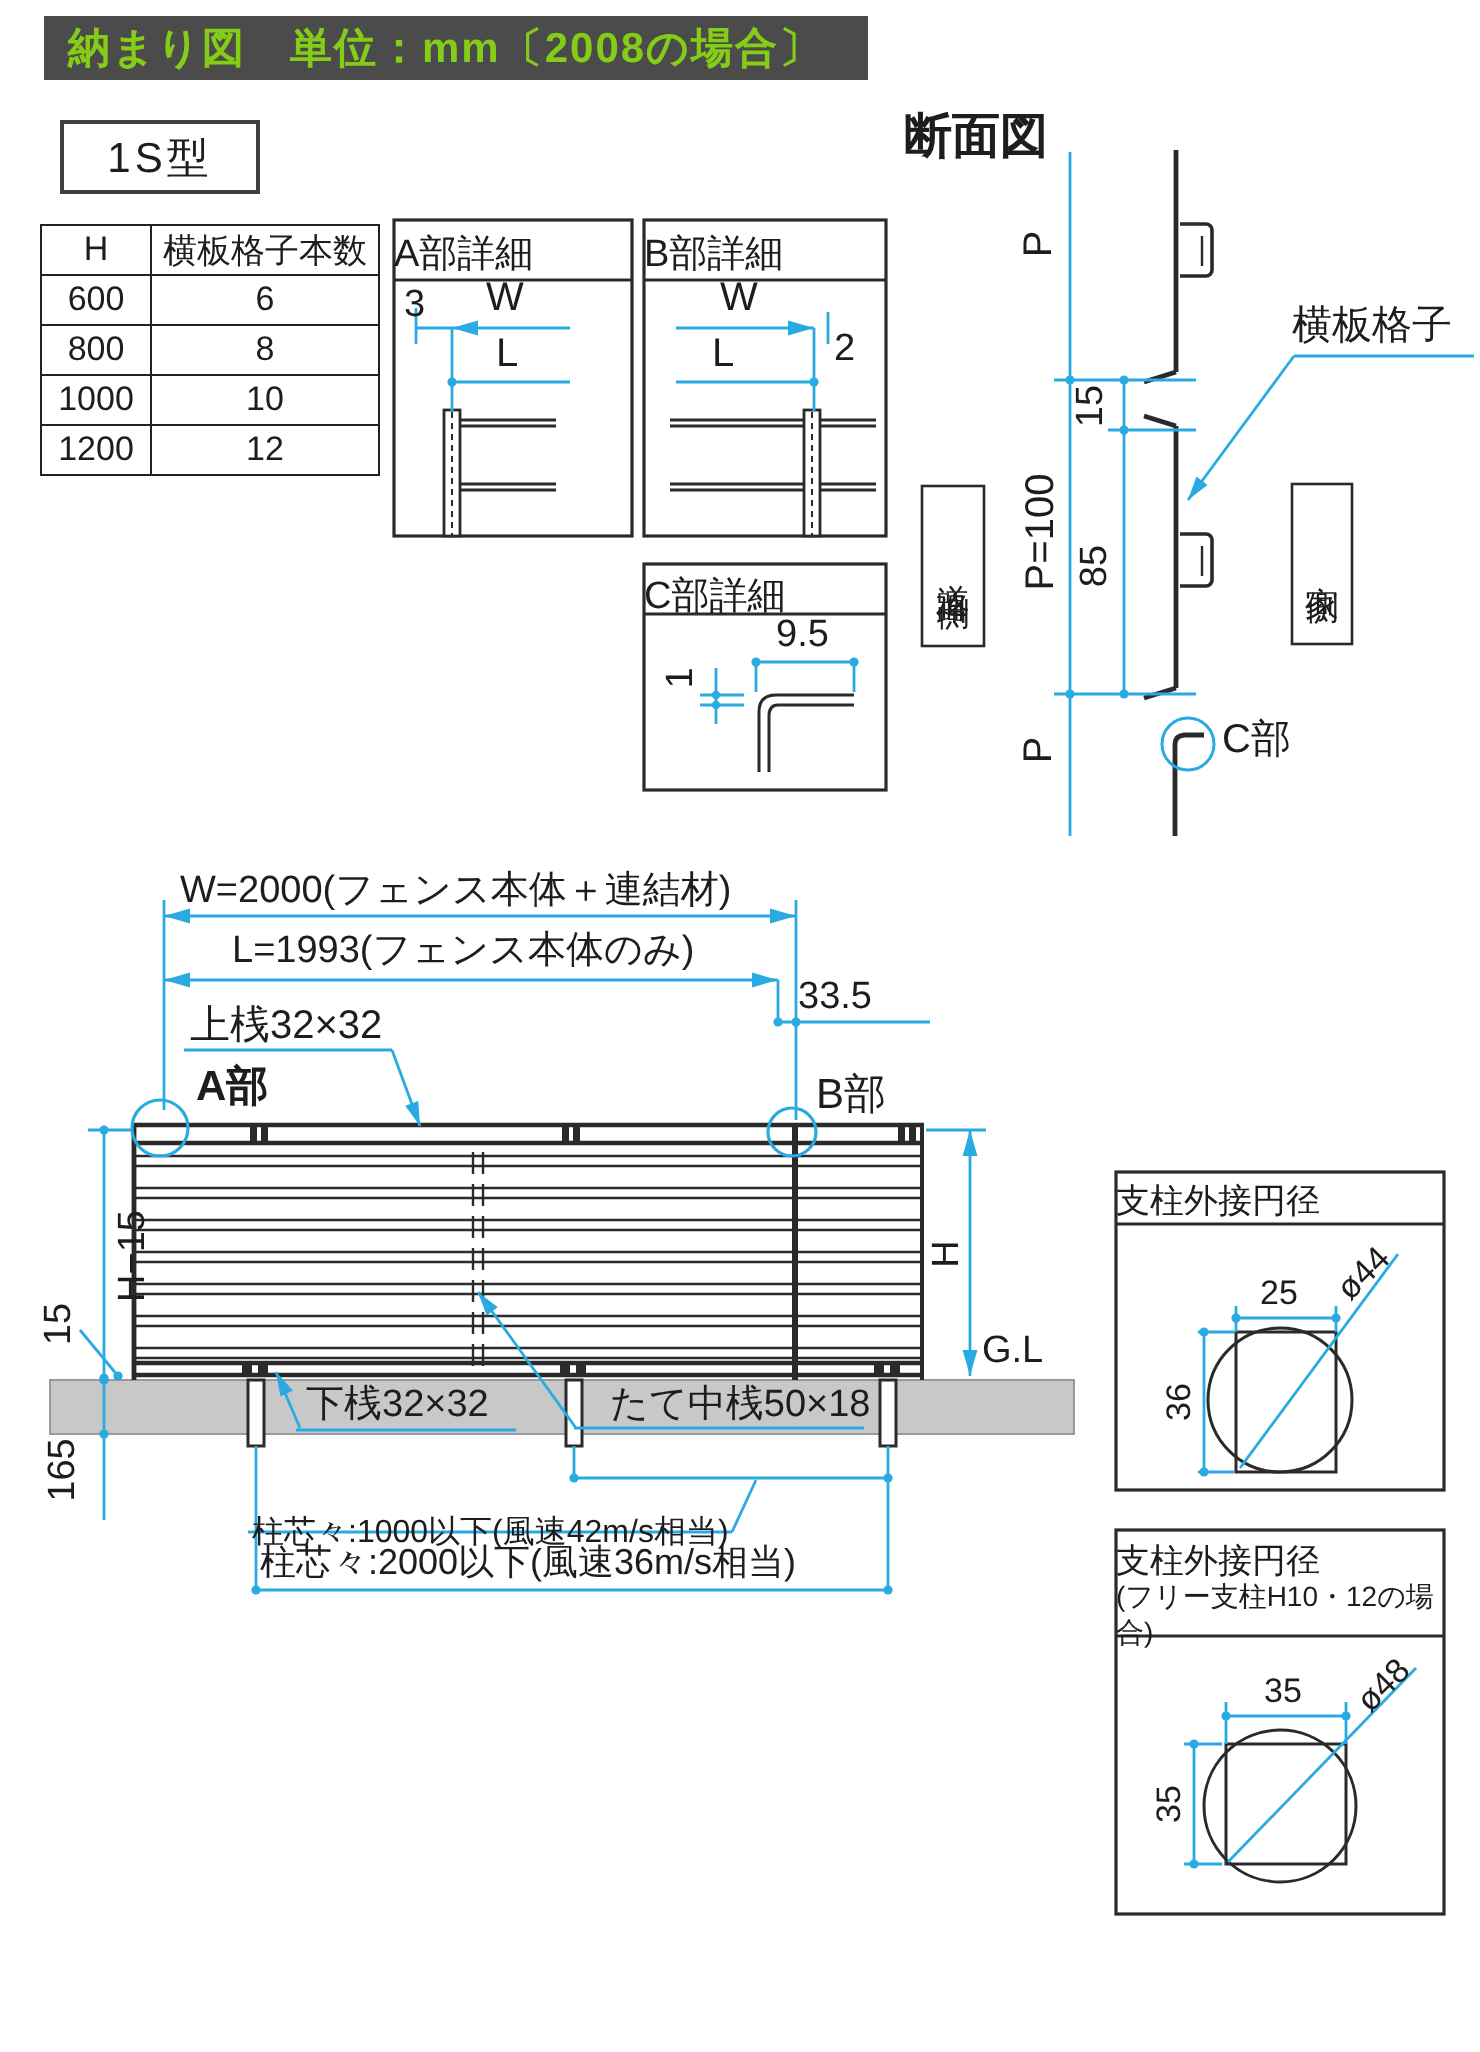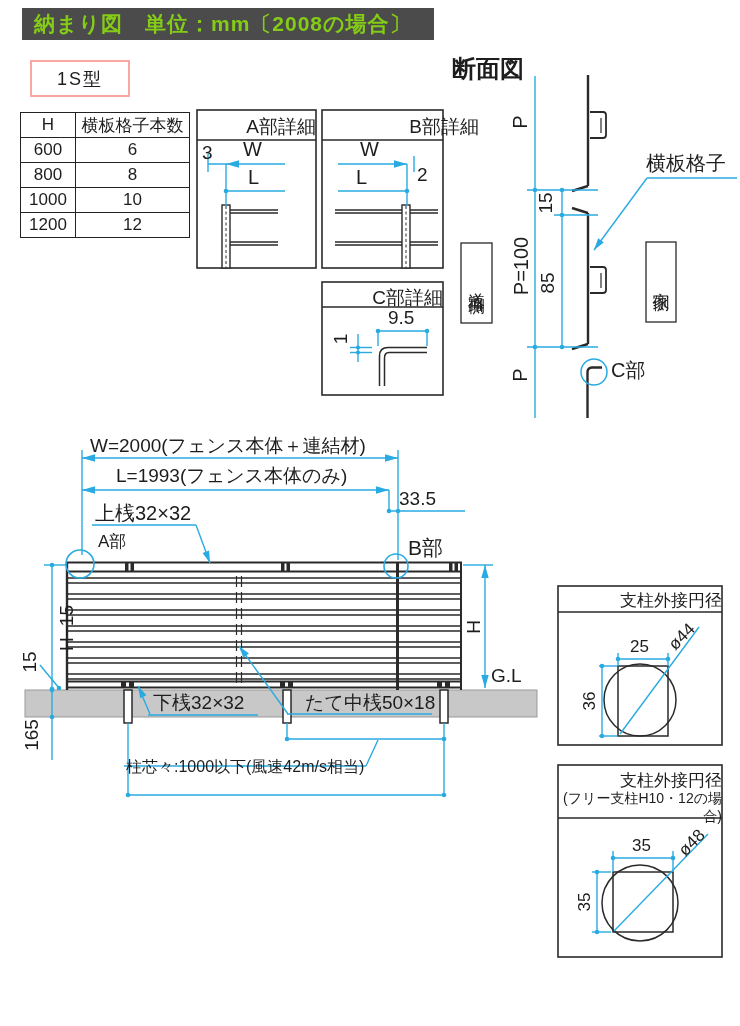--- a/index.html
+++ b/index.html
@@ -10,27 +10,27 @@
   }
   html,body{margin:0;padding:0;background:#fff;}
   body{font-family:"Liberation Sans","DejaVu Sans",sans-serif;color:#1d1d1d;}
   #stage{position:relative;width:740px;height:1026px;background:#fff;overflow:hidden;}
   svg{position:absolute;left:0;top:0;}
   .lbl{position:absolute;white-space:nowrap;color:#1d1d1d;line-height:1.05;}
   .rot{position:absolute;white-space:nowrap;transform:translate(-50%,-50%) rotate(-90deg);}
   .rot45{position:absolute;white-space:nowrap;transform:translate(-50%,-50%) rotate(-45deg);}
   .header-bar{position:absolute;left:22px;top:8px;width:412px;height:32px;background:var(--header-bg);
     color:#84cc16;font-size:21px;font-weight:bold;display:flex;align-items:center;padding-left:12px;box-sizing:border-box;letter-spacing:1px;}
-  .model-box{position:absolute;left:30px;top:60px;width:96px;height:33px;border:2px solid #fca5a5;
-    display:flex;align-items:center;justify-content:center;font-size:18px;letter-spacing:2px;}
+  .model-box{position:absolute;left:30px;top:60px;width:96px;height:33px;border:2px solid #404040;
+    display:flex;align-items:center;justify-content:center;font-size:21px;letter-spacing:2px;}
   table.spec{position:absolute;left:20px;top:112px;border-collapse:collapse;font-size:17px;}
   table.spec th,table.spec td{border:1.5px solid #222;text-align:center;padding:0;height:24px;font-weight:normal;}
   table.spec .c1{width:54px;}
   table.spec .c2{width:113px;margin-top:17px;}
-  .dbox-title{position:absolute;text-align:right;font-size:19px;}
+  .dbox-title{position:absolute;text-align:left;font-size:19px;}
   .vtext{position:absolute;writing-mode:vertical-rl;text-orientation:upright;font-size:17px;
     display:flex;align-items:center;justify-content:center;letter-spacing:3px;}
   .dim{font-size:19px;}
   .small-dim{font-size:17px;}
 </style>
 </head>
 <body>
 
 <div id="stage">
 
@@ -292,21 +292,21 @@
         <td>12</td>
       </tr>
     </tbody>
   </table>
 
   <div class="dbox-title" style="left:197px;top:114px;width:119px;">A部詳細</div>
   <div class="lbl dim" style="left:202px;top:143px;">3</div>
   <div class="lbl dim" style="left:243px;top:139px;font-size:20px;">W</div>
   <div class="lbl dim" style="left:248px;top:167px;font-size:20px;">L</div>
 
-  <div class="dbox-title" style="left:322px;top:114px;width:121px;padding-left:36px;">B部詳細</div>
+  <div class="dbox-title" style="left:322px;top:114px;width:121px;">B部詳細</div>
   <div class="lbl dim" style="left:360px;top:139px;font-size:20px;">W</div>
   <div class="lbl dim" style="left:356px;top:167px;font-size:20px;">L</div>
   <div class="lbl dim" style="left:417px;top:165px;">2</div>
 
   <div class="dbox-title" style="left:322px;top:285px;width:121px;">C部詳細</div>
   <div class="lbl dim" style="left:388px;top:308px;">9.5</div>
   <div class="rot dim" style="left:341px;top:339px;">1</div>
 
   <div class="lbl" style="left:452px;top:56px;font-size:24px;font-weight:bold;">断面図</div>
   <div class="rot dim" style="left:520px;top:122px;font-size:20px;">P</div>
@@ -316,30 +316,31 @@
   <div class="rot dim" style="left:520px;top:375px;font-size:20px;">P</div>
   <div class="vtext" style="left:461px;top:243px;width:31px;height:80px;">道路側</div>
   <div class="vtext" style="left:646px;top:242px;width:30px;height:80px;">家側</div>
   <div class="lbl" style="left:646px;top:153px;font-size:20px;">横板格子</div>
   <div class="lbl" style="left:611px;top:360px;font-size:20px;">C部</div>
 
   <div class="lbl dim" style="left:90px;top:436px;">W=2000(フェンス本体＋連結材)</div>
   <div class="lbl dim" style="left:116px;top:466px;">L=1993(フェンス本体のみ)</div>
   <div class="lbl dim" style="left:399px;top:489px;">33.5</div>
   <div class="lbl" style="left:95px;top:503px;font-size:20px;">上桟32×32</div>
-  <div class="lbl" style="left:98px;top:533px;font-size:17px;">A部</div>
+  <div class="lbl" style="left:98px;top:533px;font-size:21px;font-weight:bold;">A部</div>
   <div class="lbl" style="left:408px;top:537px;font-size:21px;">B部</div>
   <div class="rot dim" style="left:67px;top:628px;">H−15</div>
   <div class="rot dim" style="left:30px;top:662px;">15</div>
   <div class="rot dim" style="left:32px;top:735px;">165</div>
   <div class="rot dim" style="left:474px;top:627px;">H</div>
   <div class="lbl dim" style="left:491px;top:666px;">G.L</div>
   <div class="lbl dim" style="left:153px;top:693px;">下桟32×32</div>
   <div class="lbl dim" style="left:292px;top:693px;margin-left:13px;">たて中桟50×18</div>
   <div class="lbl small-dim" style="left:126px;top:759px;font-size:16px;">柱芯々:1000以下(風速42m/s相当)</div>
+  <div class="lbl" style="left:130px;top:772px;font-size:18px;">柱芯々:2000以下(風速36m/s相当)</div>
 
   <div class="dbox-title" style="left:558px;top:589px;width:164px;font-size:17px;">支柱外接円径</div>
   <div class="lbl small-dim" style="left:630px;top:638px;">25</div>
   <div class="rot small-dim" style="left:590px;top:701px;">36</div>
   <div class="rot45 small-dim" style="left:682px;top:637px;">ø44</div>
 
   <div class="dbox-title" style="left:558px;top:769px;width:164px;font-size:17px;">支柱外接円径</div>
   <div class="dbox-title" style="left:558px;top:790px;width:164px;font-size:14px;">(フリー支柱H10・12の場合)</div>
   <div class="lbl small-dim" style="left:632px;top:837px;">35</div>
   <div class="rot small-dim" style="left:585px;top:902px;">35</div>

